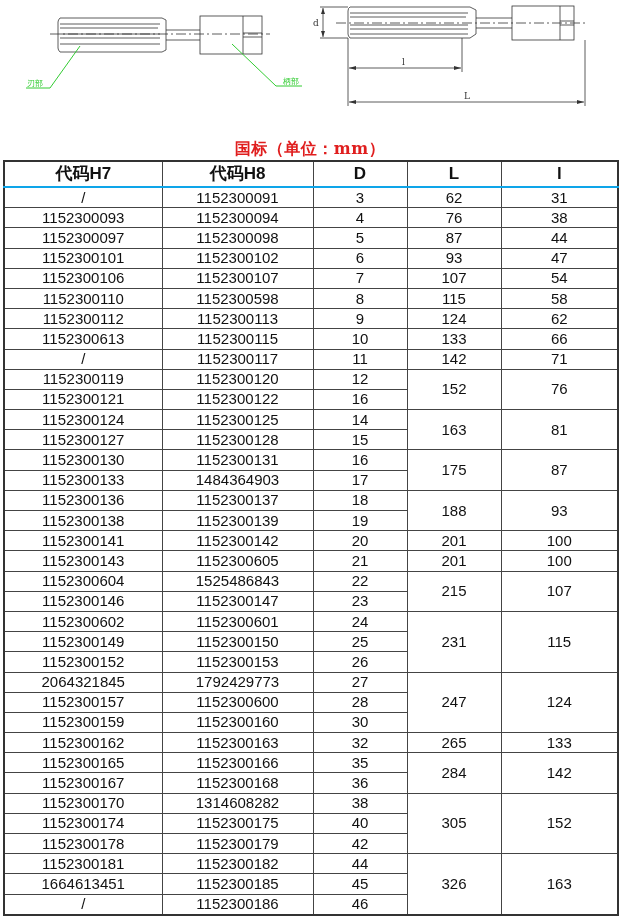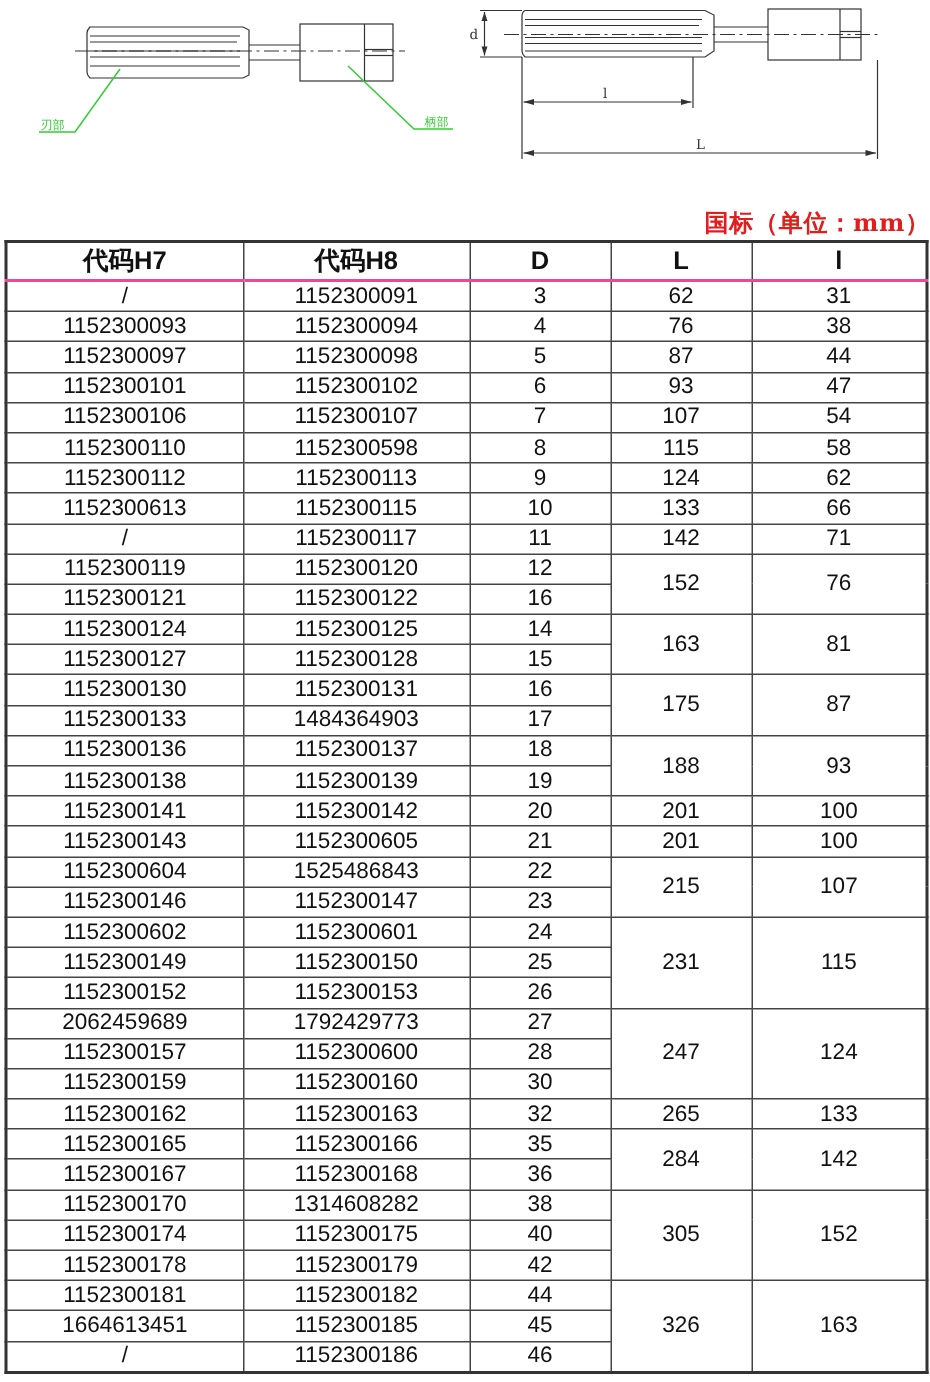--- a/index.html
+++ b/index.html
@@ -1,21 +1,21 @@
 <!DOCTYPE html>
 <html><head>
 <meta charset="utf-8">
 <style>
   html, body { margin:0; padding:0; background:#ffffff; }
   body { width:620px; height:921px; position:relative; overflow:hidden; font-family:"Liberation Sans", "DejaVu Sans", sans-serif; }
   .drawing { position:absolute; left:0; top:0; width:620px; height:130px; }
-  .title { position:absolute; top:139px; left:0; width:620px; text-align:right; color:#e01e1e; font-weight:bold; font-size:16px; font-family:"DejaVu Serif", "Liberation Serif", serif; letter-spacing:0.5px; }
+  .title { position:absolute; top:139px; left:0; width:620px; text-align:center; color:#e01e1e; font-weight:bold; font-size:16px; font-family:"DejaVu Serif", "Liberation Serif", serif; letter-spacing:0.5px; }
   table { position:absolute; left:3px; top:160px; width:614px; border-collapse:collapse; border:2px solid #333; table-layout:fixed; }
   th, td { border:1px solid #444; text-align:center; font-size:15px; color:#111; padding:0; height:19.2px; line-height:18px; }
-  th { font-size:17px; font-weight:bold; height:24px; border-bottom:2px solid #ec4899; }
+  th { font-size:17px; font-weight:bold; height:24px; border-bottom:2px solid #0ea5e9; }
   col.c1 { width:158px; } col.c2 { width:151px; } col.c3 { width:94px; } col.c4 { width:94px; } col.c5 { width:117px; }
 </style>
 </head>
 <body>
 
 <svg class="drawing" viewBox="0 0 620 130" xmlns="http://www.w3.org/2000/svg">
   <g stroke="#333" stroke-width="0.8" fill="none">
 
     <path d="M60 18 L162 18 L166 20 L166 50 L162 52 L60 52 Q58 50 58 48 L58 22 Q58 20 60 18 Z"></path>
     <line x1="60" y1="24" x2="160" y2="24"></line>
@@ -248,21 +248,21 @@
         <td>1152300149</td>
         <td>1152300150</td>
         <td>25</td>
       </tr>
       <tr>
         <td>1152300152</td>
         <td>1152300153</td>
         <td>26</td>
       </tr>
       <tr>
-        <td>2062459689</td>
+        <td>2064321845</td>
         <td>1792429773</td>
         <td>27</td>
         <td rowspan="3">247</td>
         <td rowspan="3">124</td>
       </tr>
       <tr>
         <td>1152300157</td>
         <td>1152300600</td>
         <td>28</td>
       </tr>

